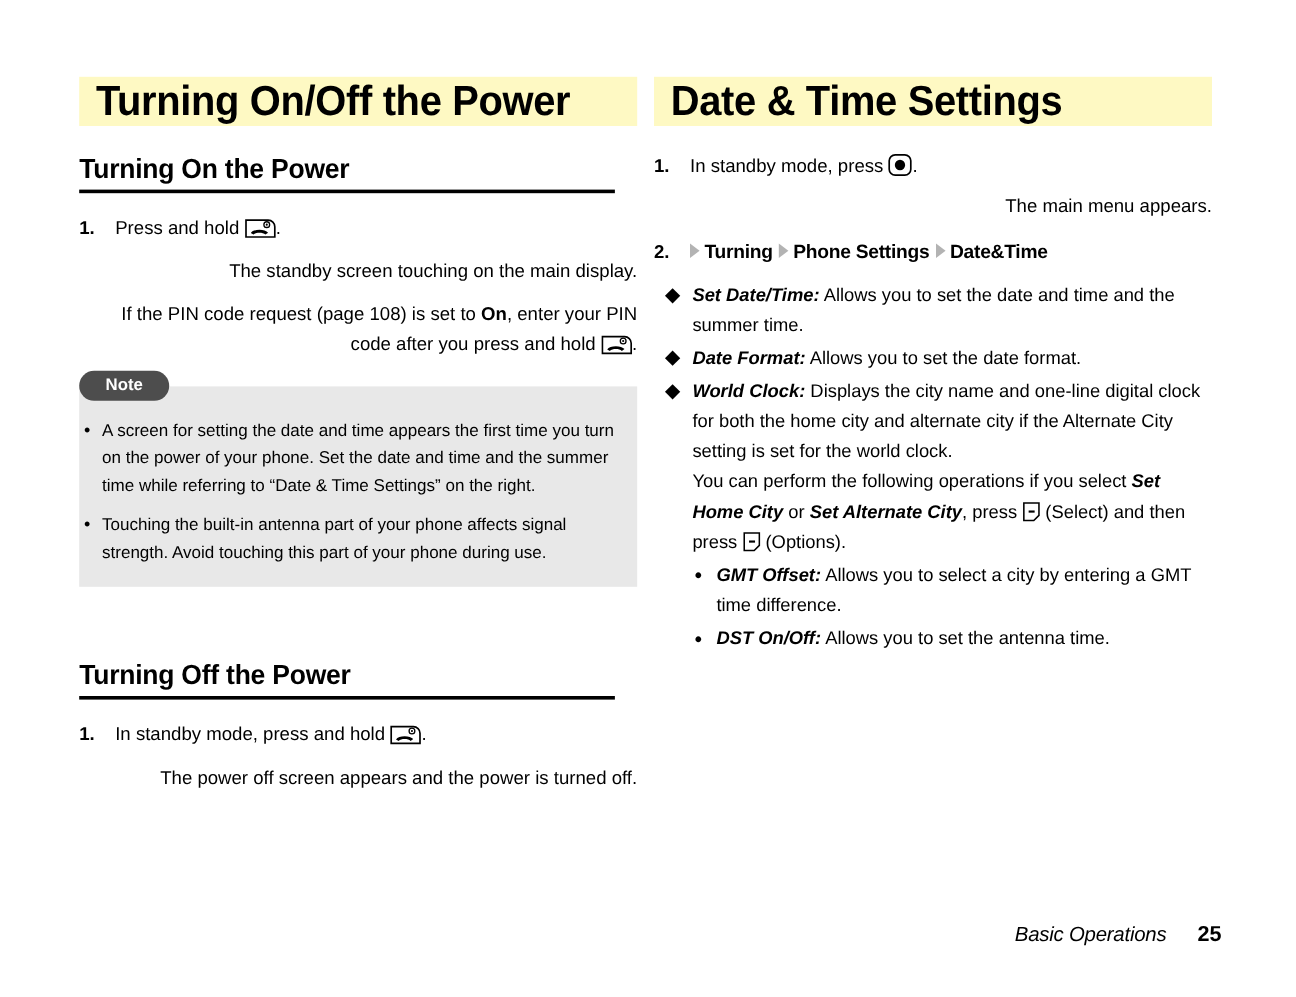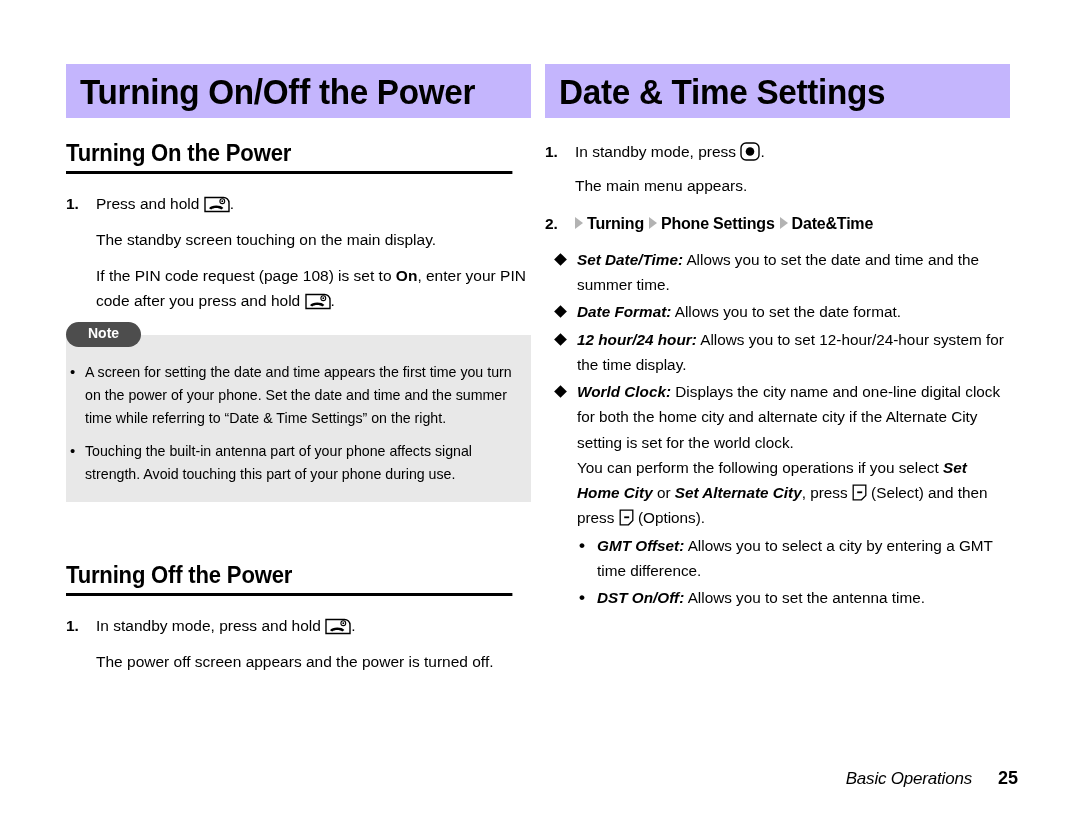--- a/index.html
+++ b/index.html
@@ -32,22 +32,22 @@
     gap: 14px;
   }
 
   .col {
     width: 465px;
     flex: 0 0 465px;
   }
 
   
   .banner {
-    background: #c4b5fd;
-    height: 54px;
+    background: #fef9c3;
+    height: 41px;
     display: flex;
     align-items: center;
     padding-left: 14px;
     box-sizing: border-box;
     margin-bottom: 22px;
   }
   .banner-title {
     font-size: 35px;
     font-weight: bold;
     letter-spacing: -0.3px;
@@ -82,20 +82,21 @@
     width: 30px;
     flex: 0 0 30px;
   }
   .step-body {
     flex: 1 1 auto;
   }
   .para {
     font-size: 15.5px;
     line-height: 1.62;
     margin: 11px 0 0 30px;
+    text-align: right;
   }
   .para.tight { margin-top: 9px; }
 
   
   .keyicon {
     display: inline-block;
     vertical-align: -4px;
     position: relative;
   }
 
@@ -351,24 +352,20 @@
         <li>
           <span class="dia"></span>
           <b>Set Date/Time:</b><span> Allows you to set the date and time and the summer time.</span>
         </li>
 
         <li>
           <span class="dia"></span>
           <b>Date Format:</b><span> Allows you to set the date format.</span>
         </li>
 
-        <li>
-          <span class="dia"></span>
-          <b>12 hour/24 hour:</b><span> Allows you to set 12-hour/24-hour system for the time display.</span>
-        </li>
 
         <li>
           <span class="dia"></span>
           <b>World Clock:</b><span> Displays the city name and one-line digital clock for both the home city and alternate city if the Alternate City setting is set for the world clock.</span>
 
           <div class="sub-para"><span>You can perform the following operations if you select </span><b>Set Home City</b><span> or </span><b>Set Alternate City</b><span>, press </span><span class="keyicon key-soft">
               <svg viewBox="0 0 15 17" width="15" height="17">
                 <path d="M1.2 1.2 H13.8 V11.5 L9.5 15.8 H1.2 Z" fill="none" stroke="#000" stroke-width="1.3"></path>
                 <rect x="5.2" y="7.4" width="5" height="1.8" fill="#000"></rect>
               </svg>

